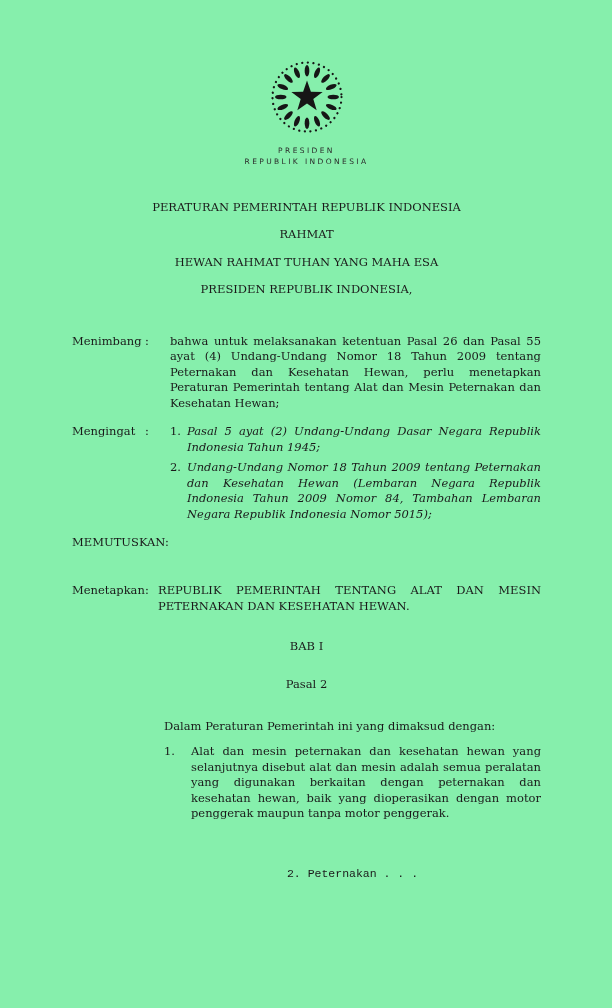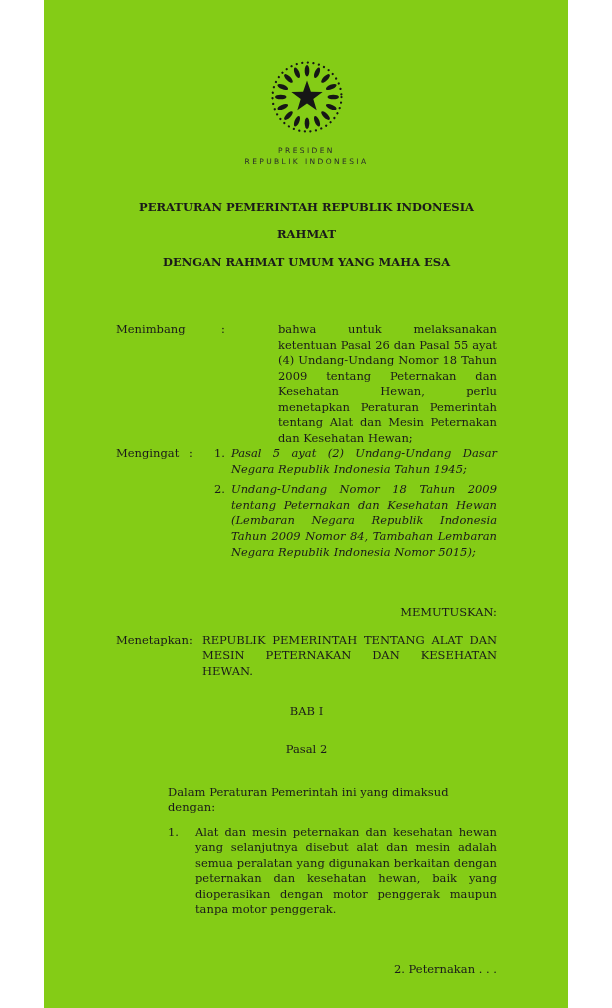--- a/index.html
+++ b/index.html
@@ -1,48 +1,48 @@
 <!DOCTYPE html>
 <html><head>
 <meta charset="utf-8">
 <style>
   * { margin:0; padding:0; box-sizing:border-box; }
   html, body { background:#ffffff; }
   .page {
-    width:524px; height:1008px; margin:0 auto; background:#84cc16;
+    width:612px; height:1008px; margin:0 auto; background:#86efac;
     color:#1a1a1a; font-family:"DejaVu Serif", serif;
     font-size:11.5px; line-height:1.35; overflow:hidden;
     padding:52px 71px 0 72px; position:relative;
   }
   .letterhead { text-align:center; }
   .seal { display:block; margin:0 auto 4px auto; }
   .lh-line { font-family:"DejaVu Sans", sans-serif; font-size:7.5px;
              letter-spacing:2.4px; color:#2a2a2a; line-height:1.45; }
   .title-block { text-align:center; margin-top:32px; }
-  .title-line { margin-bottom:12px; line-height:1.35;font-weight:bold; }
+  .title-line { margin-bottom:12px; line-height:1.35; }
   .clause { display:flex; }
   .clause-label { flex:none; width:73px; }
   .clause-colon { flex:none; width:25px; }
   .clause-colon-narrow { flex:none; width:13px; }
   .clause-body { flex:1; text-align:justify; }
-  .clause-menimbang { margin-top:52px;gap:32px; }
-  .clause-mengingat { }
+  .clause-menimbang { margin-top:36px; }
+  .clause-mengingat { margin-top:13px; }
   .mi-item { display:flex; margin-bottom:5px; }
   .mi-num { flex:none; width:17px; }
   .mi-text { flex:1; text-align:justify;font-style:italic; }
-  .memutuskan { text-align:right; margin-top:40px; }
-  .clause-menetapkan { margin-top:12px; }
+  .memutuskan { text-align:left; margin-top:8px; }
+  .clause-menetapkan { margin-top:32px; }
   .chapter { text-align:center; margin-top:25px; line-height:1.3; }
   .article-heading { text-align:center; margin-top:23px; }
-  .article-body { margin-left:52px; margin-top:27px; }
+  .article-body { margin-left:92px; margin-top:27px; }
   .article-intro { margin-bottom:9px; }
   .def-item { display:flex; }
   .def-num { flex:none; width:27px; }
   .def-text { flex:1; text-align:justify; }
-  .catchword { text-align:right; margin-top:44px; }
+  .catchword { text-align:center; margin-top:44px;font-family:Liberation Mono, monospace; }
 </style>
 </head>
 <body>
 
 <div class="page">
 
   <div class="letterhead">
     <svg class="seal" viewBox="0 0 120 120" width="90" height="90" aria-hidden="true">
       <defs>
         <ellipse id="pt" cx="0" cy="-35" rx="3.1" ry="7.6" fill="#161616"></ellipse>
@@ -68,21 +68,22 @@
         <path fill="#161616" d="M0,-22 L5.2,-7.1 L20.9,-6.8 L8.4,2.7 L12.9,17.8 L0,8.8 L-12.9,17.8 L-8.4,2.7 L-20.9,-6.8 L-5.2,-7.1 Z"></path>
       </g>
     </svg>
     <div class="lh-line">PRESIDEN</div>
     <div class="lh-line">REPUBLIK INDONESIA</div>
   </div>
 
   <div class="title-block">
     <div class="title-line">PERATURAN PEMERINTAH REPUBLIK INDONESIA</div>
     <div class="title-line">RAHMAT</div>
-    <div class="title-line">DENGAN RAHMAT UMUM YANG MAHA ESA</div>
+    <div class="title-line">HEWAN RAHMAT TUHAN YANG MAHA ESA</div>
+    <div class="title-line">PRESIDEN REPUBLIK INDONESIA,</div>
   </div>
 
   <div class="clause clause-menimbang">
     <div class="clause-label">Menimbang</div>
     <div class="clause-colon">:</div>
     <div class="clause-body">bahwa untuk melaksanakan ketentuan Pasal 26 dan Pasal 55 ayat (4) Undang-Undang Nomor 18 Tahun 2009 tentang Peternakan dan Kesehatan Hewan, perlu menetapkan Peraturan Pemerintah tentang Alat dan Mesin Peternakan dan Kesehatan Hewan;</div>
   </div>
 
   <div class="clause clause-mengingat">
     <div class="clause-label">Mengingat</div>

